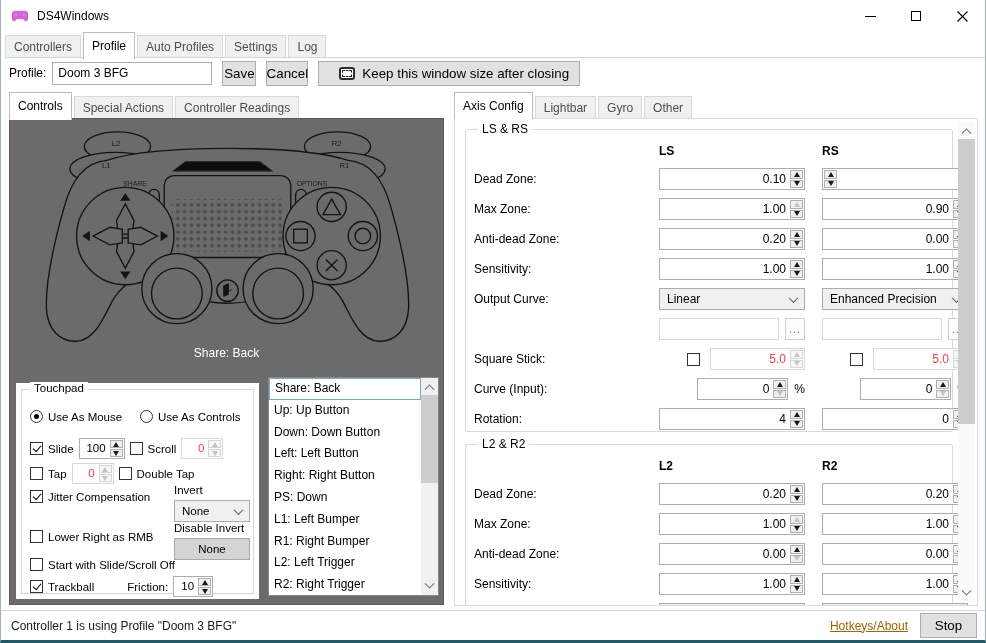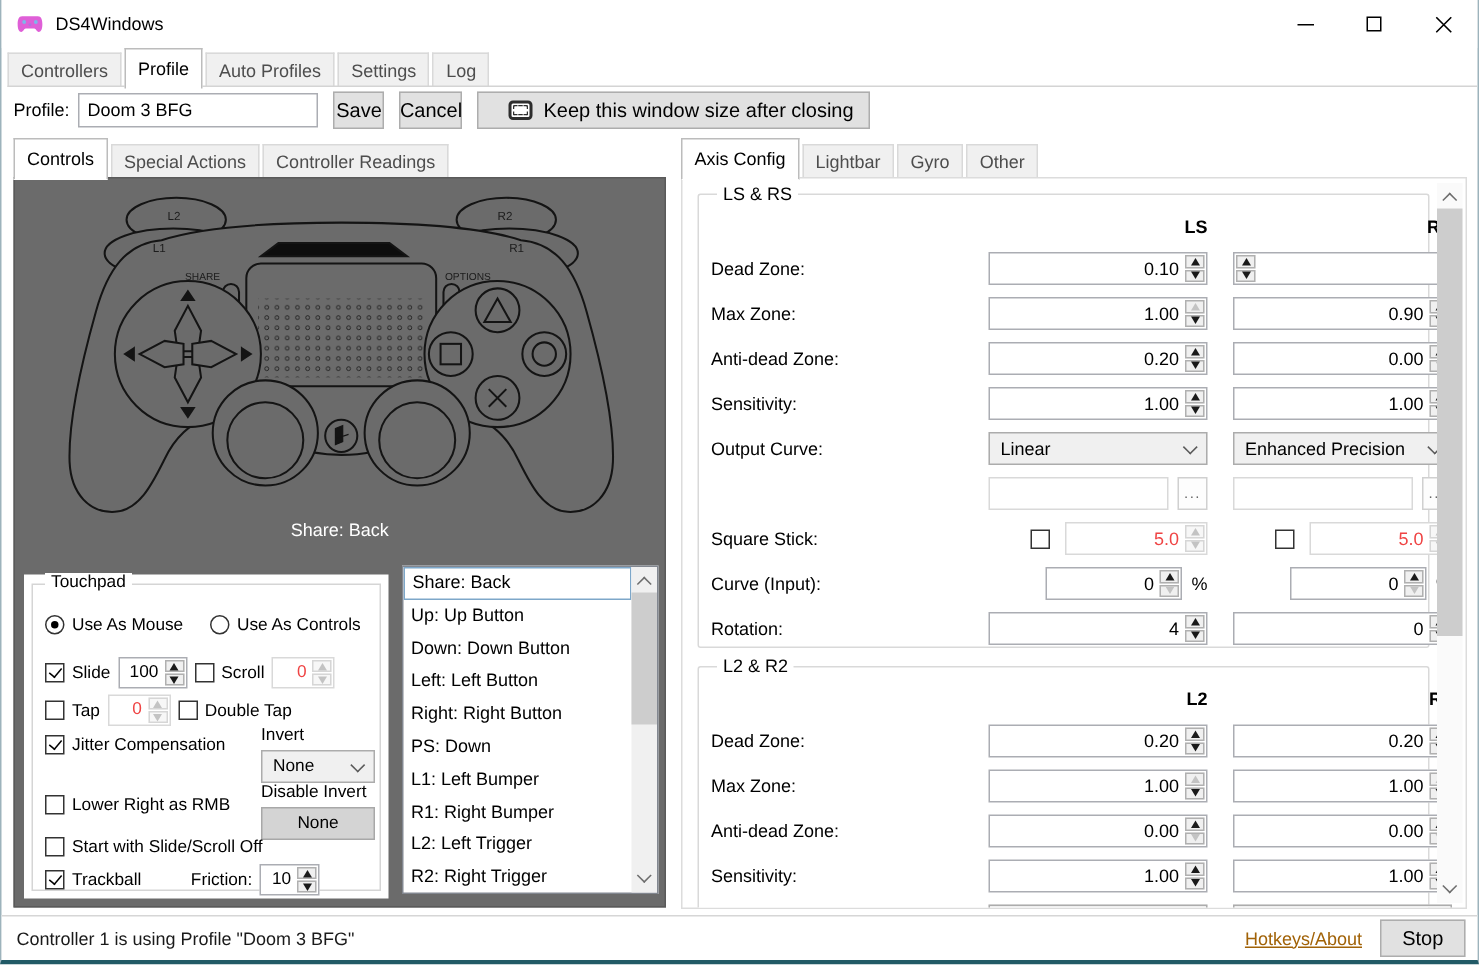--- a/index.html
+++ b/index.html
@@ -93,21 +93,21 @@
 
   
   .right-panel { position:absolute; top:118px; left:453px; width:524px; height:488px; background:#fff; border:1px solid #dcdcdc; overflow:hidden; }
   .ax-group { position:absolute; left:10px; width:488px; border:1px solid #d9d9d9; border-radius:2px; background:#fff; }
   .ax-legend { position:absolute; top:-8px; left:12px; background:#fff; padding:0 4px; }
   .g1 { top:10px; height:303px; }
   .g2 { top:325px; height:240px; }
 
   .ax-head, .ax-row { display:grid; grid-template-columns:168px 146px 146px; column-gap:17px; align-items:center; padding-left:8px; }
   .ax-head { height:26px; margin-top:8px; font-weight:bold; }
-  .ax-head .c { text-align:right; }
+  .ax-head .c { text-align:left; }
   .ax-row { height:30px; }
   .ax-row .lbl { white-space:nowrap; }
   .cell { display:flex; align-items:center; }
   .cell .spin { width:100%; }
   .cell .combo { width:100%; }
   .cell-custom { gap:6px; }
   .cell-custom .mini-input { flex:1; height:22px; border:1px solid #d9d9d9; background:#fff; }
   .browse { width:20px; height:22px; background:#fdfdfd; border:1px solid #d0d0d0; color:#666; font-size:10px; display:flex; align-items:center; justify-content:center; flex:none; letter-spacing:1px; }
   .cell-square { gap:0; }
   .cell-square .cb { margin-left:28px; }

